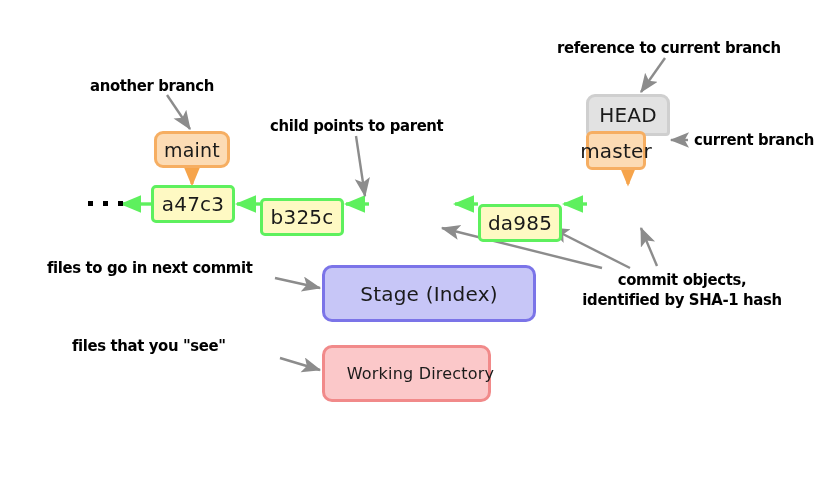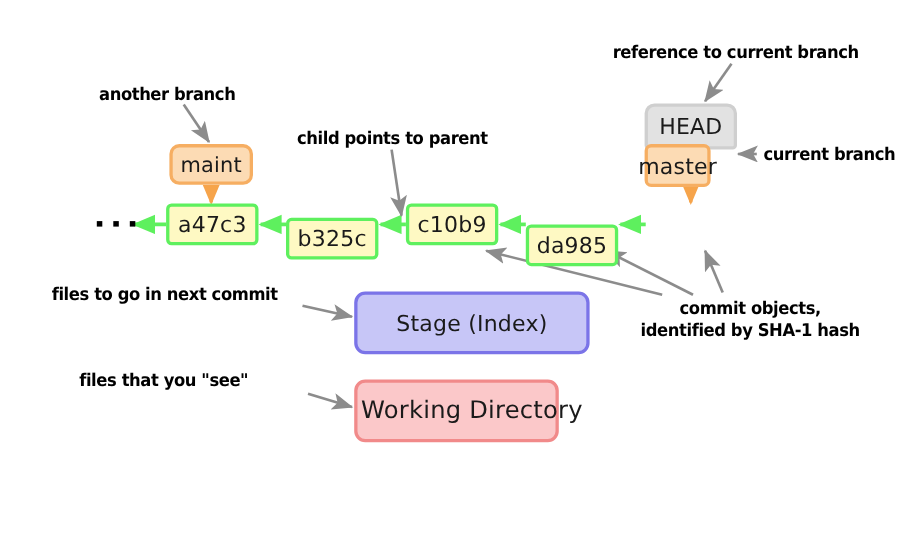--- a/index.html
+++ b/index.html
@@ -85,26 +85,26 @@
   }
   .stagebox {
     width: 214px;
     height: 57px;
     border: 3px solid #7b74e8;
     border-radius: 10px;
     background: #c7c6f7;
     font-size: 20px;
   }
   .wdbox {
-    width: 186px;
+    width: 169px;
     height: 57px;
     border: 3px solid #f18a8a;
     border-radius: 10px;
     background: #fbc8c9;
-    font-size: 22px;
+    font-size: 16px;
     padding-left: 28px;
   }
   .dots {
     position: absolute;
     display: flex;
     gap: 10px;
     align-items: center;
   }
   .dots i {
     display: block;
@@ -158,21 +158,20 @@
   </svg>
 
   <div class="dots" style="left:88px; top:201px;">
     <i></i>
     <i></i>
     <i></i>
   </div>
 
   <div class="node commit" style="left:151px; top:185px;">a47c3</div>
   <div class="node commit" style="left:260px; top:198px;">b325c</div>
-  <div class="node commit" style="left:369px; top:185px;">c10b9</div>
   <div class="node commit" style="left:478px; top:185px;margin-top:19px;">da985</div>
 
   <div class="node branch" style="left:154px; top:131px;">maint</div>
 
   <div class="node headbox" style="left:586px; top:94px;">HEAD</div>
   <div class="node masterbox" style="left:586px; top:131px;">master</div>
 
   <div class="node stagebox" style="left:322px; top:265px;">Stage (Index)</div>
   <div class="node wdbox" style="left:322px; top:345px;">Working Directory</div>
 

